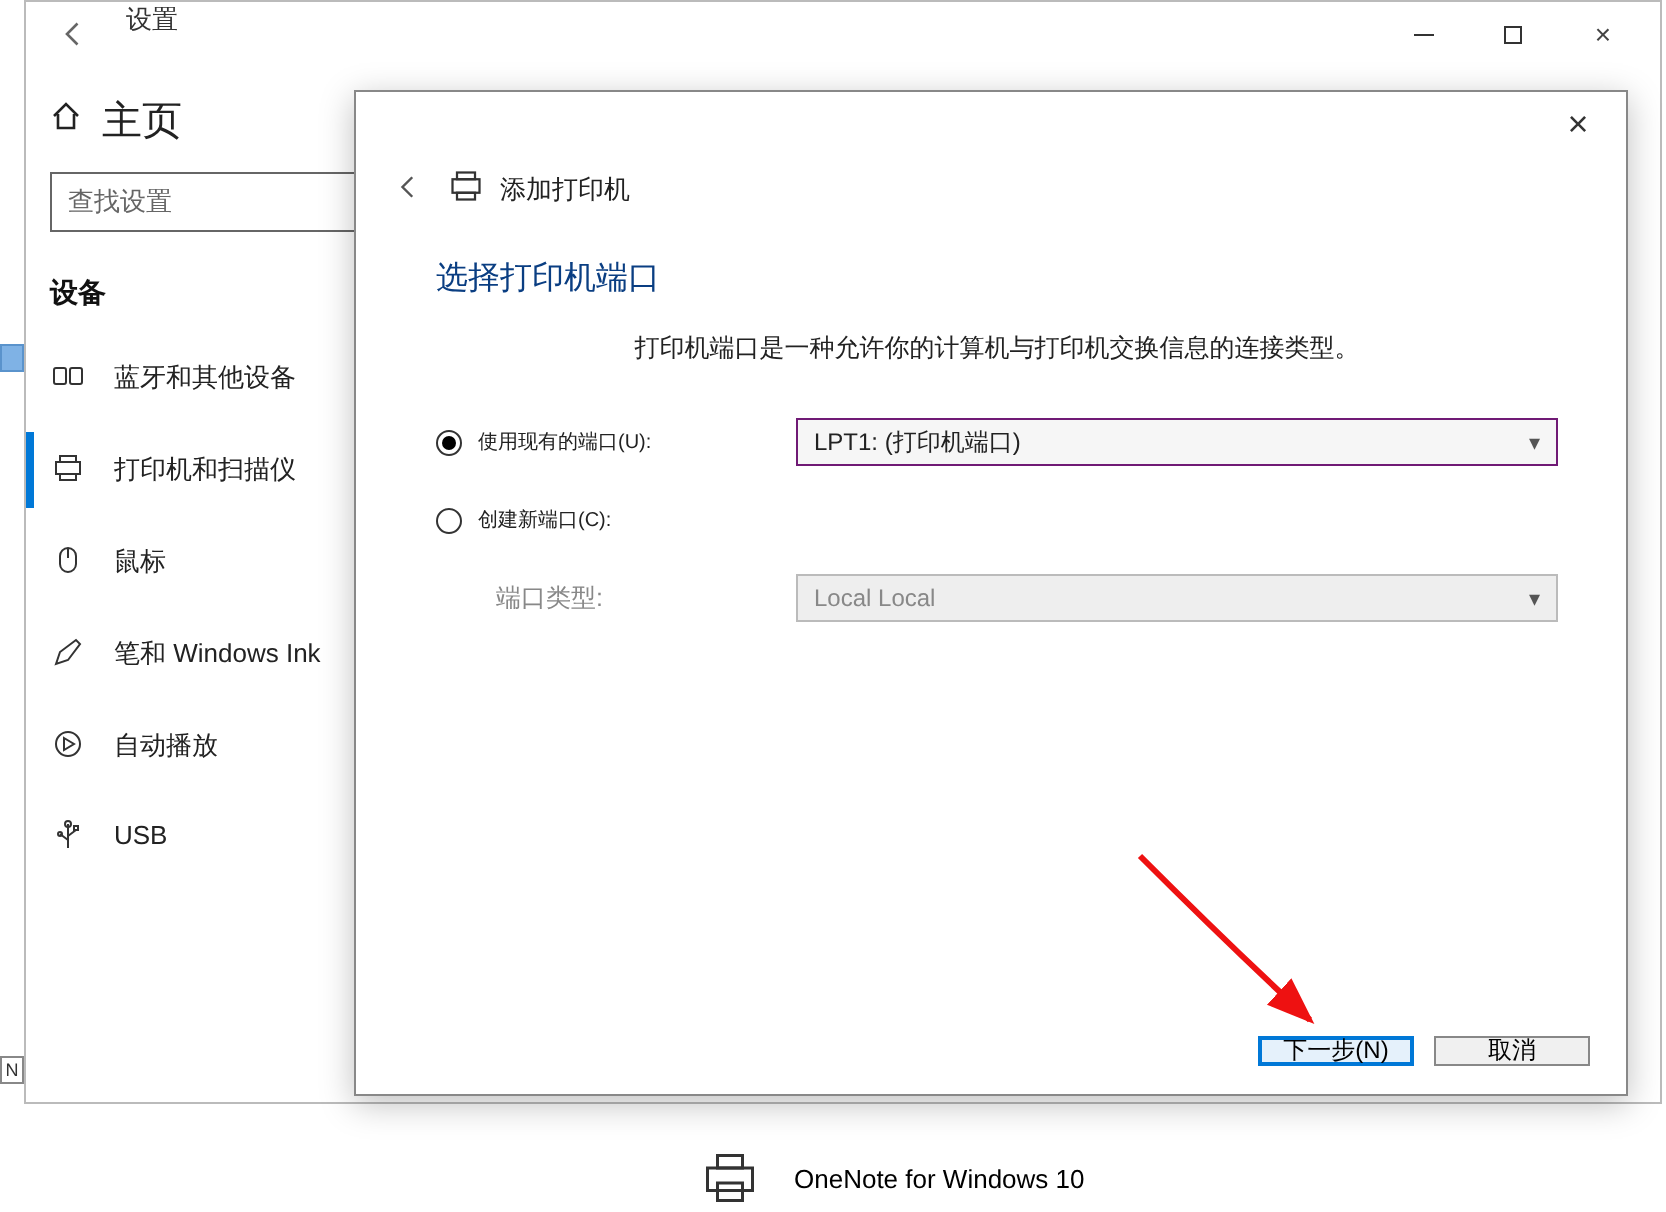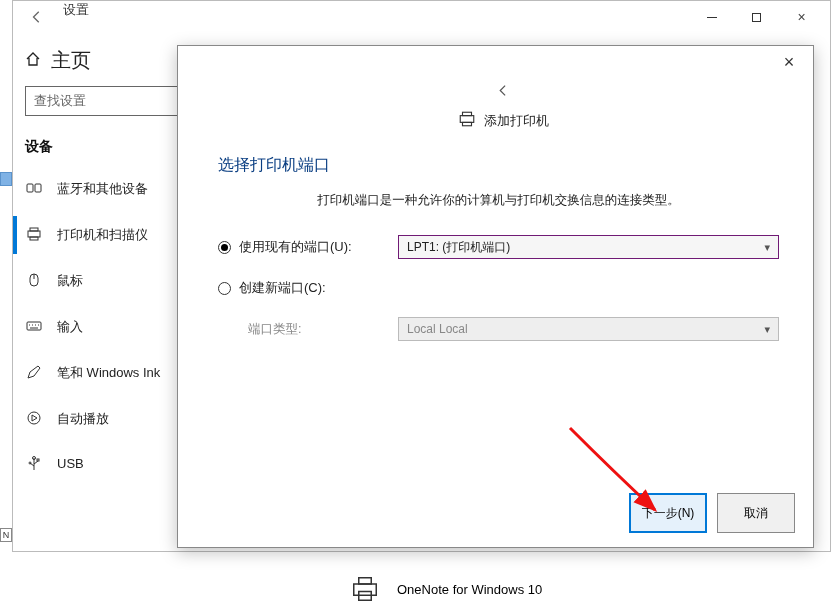--- a/index.html
+++ b/index.html
@@ -27,37 +27,37 @@
   .main-area { flex: 1; padding: 10px 0 0 20px; font-size: 14px; color: #222; }
 
   
   .printer-row { position:absolute; left: 340px; top: 564px; display:flex; align-items:center; gap:14px; padding:6px; border:1px solid rgba(0,0,0,0); }
   .printer-icon { width: 36px; height: 36px; display:flex; align-items:center; justify-content:center; }
 
   
   .dialog { position: absolute; left: 177px; top: 45px; width: 637px; height: 503px; background: #fff; border: 1px solid #888; box-shadow: 0 4px 16px rgba(0,0,0,0.25); }
   .dlg-close-row { height: 34px; display:flex; justify-content:flex-end; padding: 6px 12px 0 0;}
   .dlg-close { font-size: 18px; color:#333; cursor: default; width:24px; text-align:center;}
-  .dlg-header { display:flex; align-items:center; gap:10px; padding: 4px 0 4px 16px; flex-direction: column; }
+  .dlg-header { display:flex; align-items:center; gap:10px; padding: 4px 0 4px 16px; }
   .dlg-back { width:20px; text-align:center; color:#555; font-size:14px; }
   .dlg-title-row { display:flex; align-items:center; gap:8px; font-size:13px; color:#222;}
   .dlg-body { padding: 20px 34px 0 40px; }
   .dlg-heading { color: #0a3e82; font-size: 16px; font-weight: 500; margin-bottom: 16px; }
   .dlg-desc { font-size: 12.5px; color: #222; margin-bottom: 26px; text-align: center; }
   .radio-row { display:flex; align-items:center; margin-bottom: 20px; }
-  .radio-label { width: 180px; display:flex; align-items:center; gap:6px; font-size:13px; color:#222; }
+  .radio-label { width: 180px; display:flex; align-items:center; gap:6px; font-size:10px; color:#222; }
   .radio-outer { width:13px; height:13px; border:1px solid #333; border-radius:50%; display:flex; align-items:center; justify-content:center; margin-right:2px;}
   .radio-inner { width:7px; height:7px; border-radius:50%; background:#000; }
   .select-box { flex:1; height:24px; border:1px solid #701a75; background:#f6f6f6; display:flex; align-items:center; justify-content:space-between; padding:0 8px; font-size:12px; color:#222; }
   .select-box.disabled { color:#888; background:#eee; border-color:#bbb;}
   .chevron { color:#555; font-size:11px;}
   .port-type-label { padding-left:30px; width:180px; font-size:12.5px; color:#888; }
 
   .dlg-footer { position:absolute; bottom:14px; right:18px; display:flex; gap:10px; }
-  .dlg-btn { min-width:78px; height:40px; border:1px solid #888; background:#f0f0f0; font-size:12px; display:flex; align-items:center; justify-content:center; padding:0 8px; }
+  .dlg-btn { min-width:78px; height:15px; border:1px solid #888; background:#f0f0f0; font-size:12px; display:flex; align-items:center; justify-content:center; padding:0 8px; }
   .dlg-btn.primary { border:2px solid #0078d7; background:#e5f1fb; }
 
   
   .arrow { position:absolute; pointer-events:none; }
 
   .left-strip { position:absolute; left:0; top:0; width:12px; height:606px; background:#fff; }
   .left-blue { position:absolute; left:0; top:172px; width:12px; height:14px; background:#7fb2e5; border:1px solid #5a93cc;}
   .left-selector { position:absolute; left:0; top:528px; width:12px; height:14px; border:1px solid #888; font-size:9px; line-height:12px; text-align:center; color:#333; background:#fff;}
 
 </style>
@@ -128,33 +128,20 @@
             <svg width="16" height="16" viewBox="0 0 16 16">
               <rect x="4" y="2" width="8" height="12" rx="4" stroke="#333" fill="none"></rect>
               <line x1="8" y1="2" x2="8" y2="7" stroke="#333"></line>
             </svg>
           </span>
         <span>鼠标</span>
       </div>
       <div class="side-item">
         <span class="icon">
             <svg width="16" height="16" viewBox="0 0 16 16">
-              <rect x="1" y="4" width="14" height="8" rx="1" stroke="#333" fill="none"></rect>
-              <line x1="3" y1="7" x2="4" y2="7" stroke="#333"></line>
-              <line x1="6" y1="7" x2="7" y2="7" stroke="#333"></line>
-              <line x1="9" y1="7" x2="10" y2="7" stroke="#333"></line>
-              <line x1="12" y1="7" x2="13" y2="7" stroke="#333"></line>
-              <line x1="4" y1="10" x2="12" y2="10" stroke="#333"></line>
-            </svg>
-          </span>
-        <span>输入</span>
-      </div>
-      <div class="side-item">
-        <span class="icon">
-            <svg width="16" height="16" viewBox="0 0 16 16">
               <path d="M2 14 L4 8 L12 2 L14 4 L8 12 Z" stroke="#333" fill="none"></path>
             </svg>
           </span>
         <span>笔和 Windows Ink</span>
       </div>
       <div class="side-item">
         <span class="icon">
             <svg width="16" height="16" viewBox="0 0 16 16">
               <circle cx="8" cy="8" r="6" stroke="#333" fill="none"></circle>
               <path d="M6 5 L11 8 L6 11 Z" stroke="#333" fill="none"></path>

